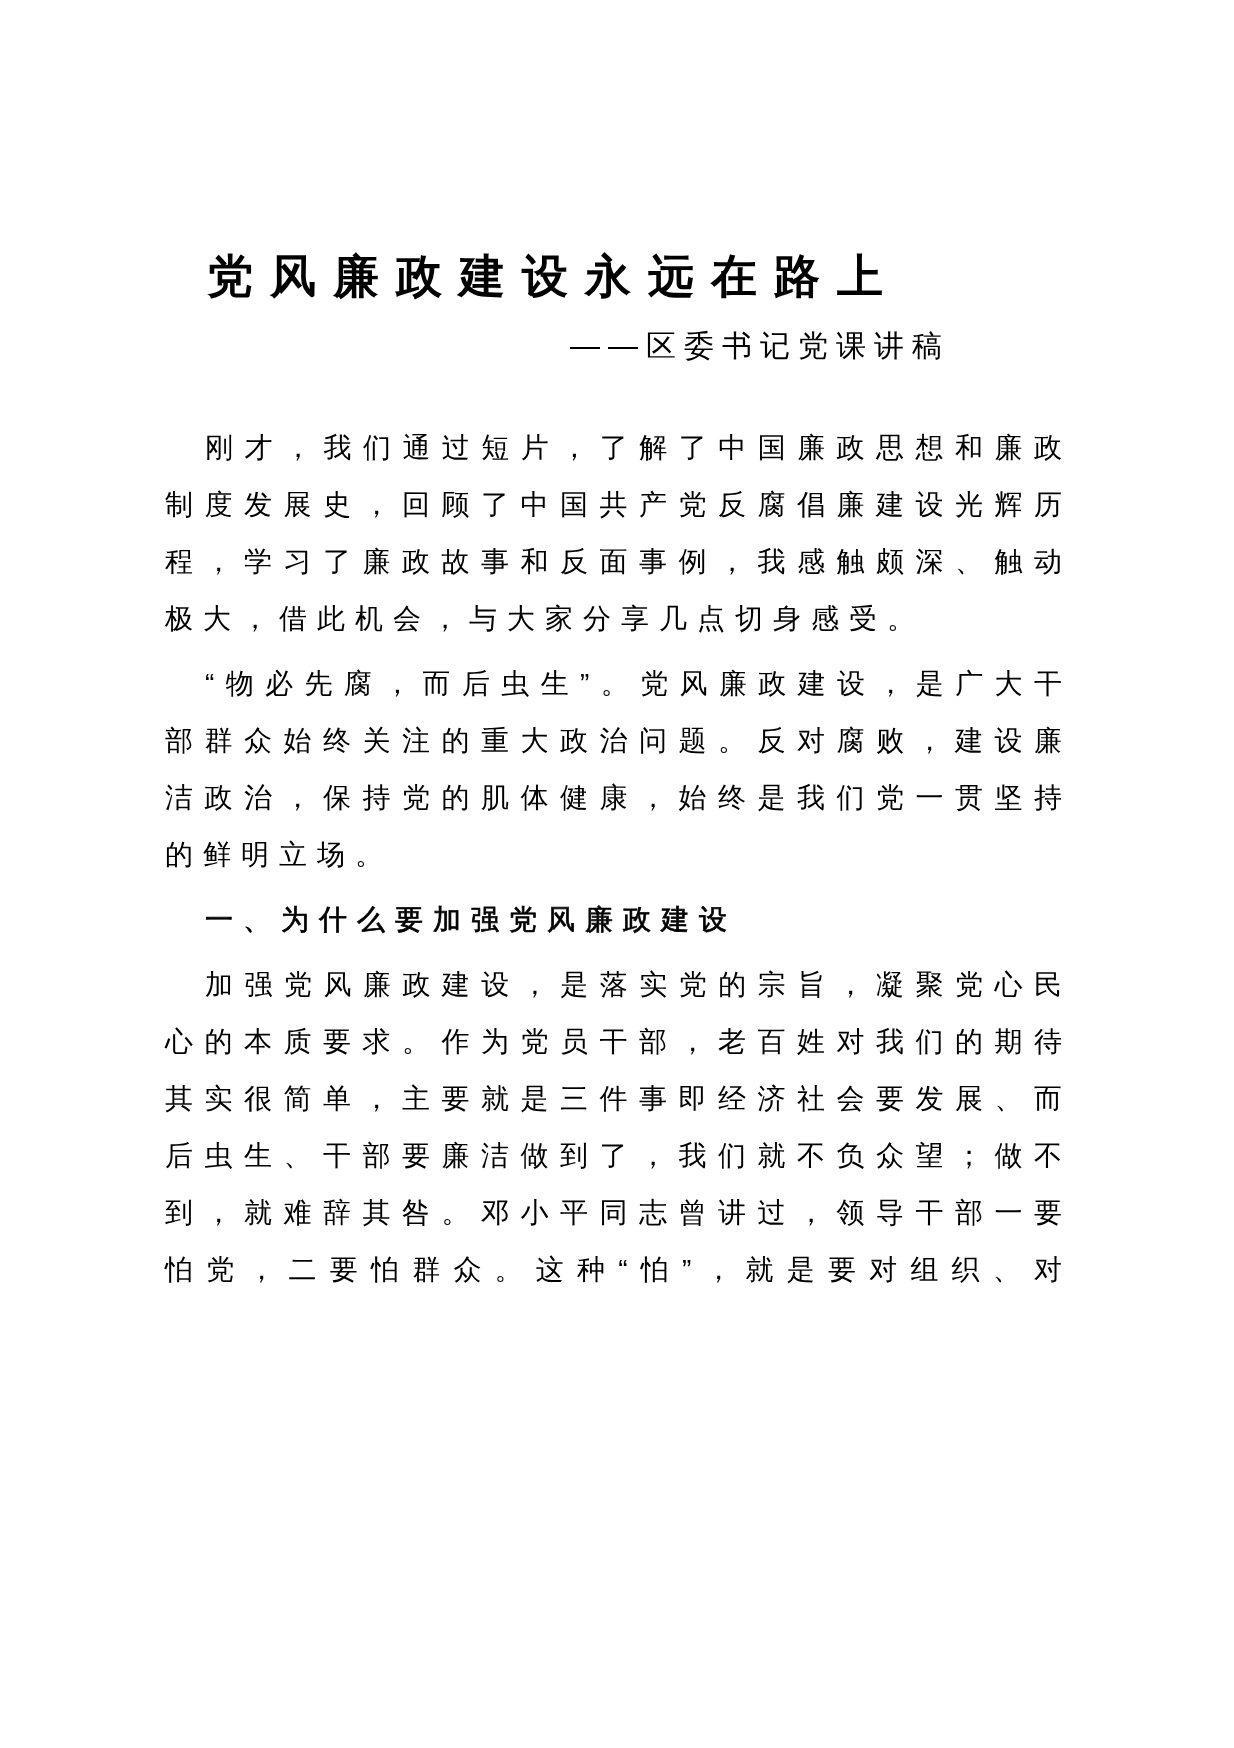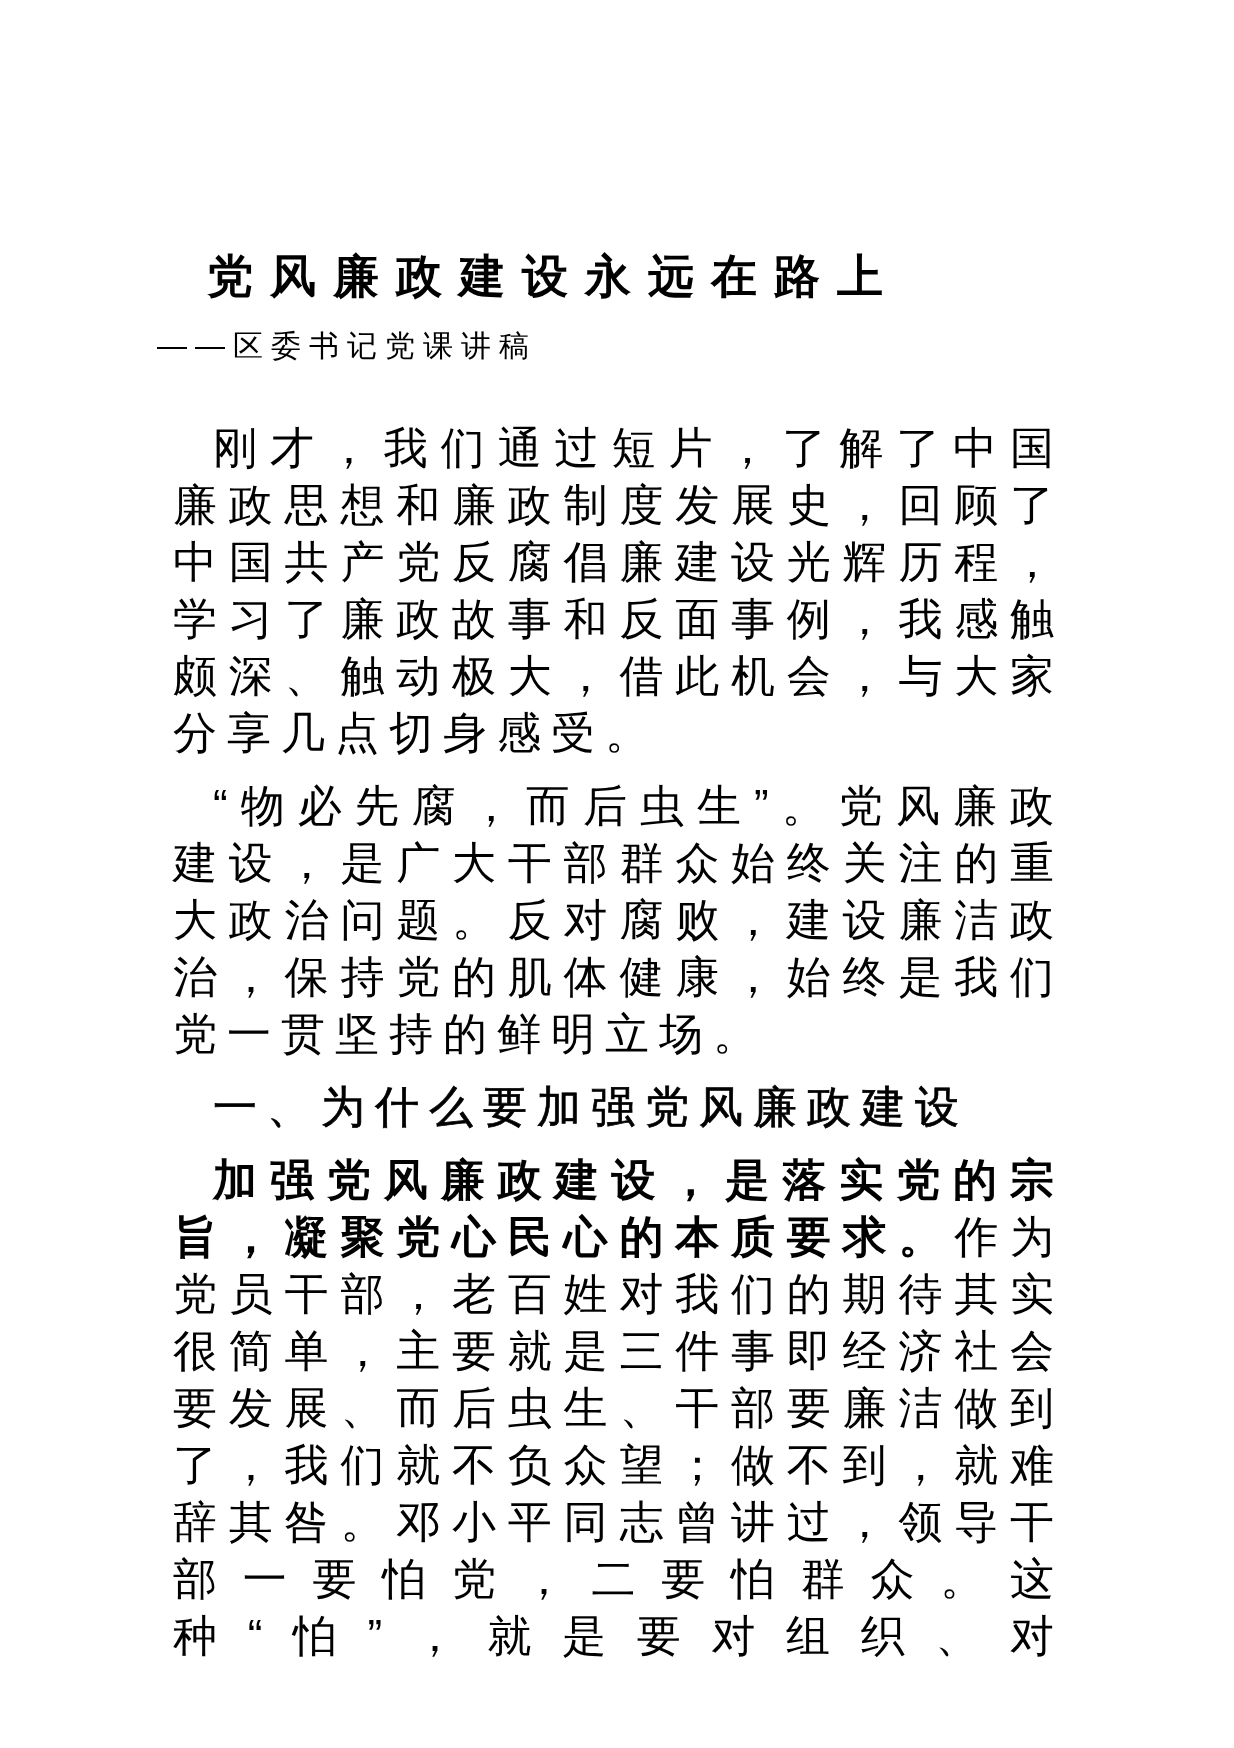--- a/index.html
+++ b/index.html
@@ -29,45 +29,45 @@
     letter-spacing: 17px;
     text-align: center;
     white-space: nowrap;
   }
   .doc-subtitle {
     margin: 20px 0 0 0;
     font-size: 30px;
     font-weight: 400;
     line-height: 1.3;
     letter-spacing: 8px;
-    text-align: left;
+    text-align: right;
     white-space: nowrap;
   }
   .doc-body {
     margin-top: 54px;
   }
   .para {
-    margin: 16px;
-    font-size: 44px;
+    margin: 8px;
+    font-size: 28px;
     font-weight: 400;
     line-height: 57px;
     letter-spacing: 10px;
     text-align: justify;
     text-justify: inter-character;
     text-indent: 40px;
   }
   .para.heading {
     -webkit-text-stroke: 0.7px currentColor; 
   }
   
   .doc-body p:last-child {
     text-align-last: justify;
   }
   .bold {
-    font-weight: 700;
+    font-weight: 400;
   }
 </style>
 </head>
 <body>
 
 <div class="page">
   <div class="doc-header">
     <h1 class="doc-title">党风廉政建设永远在路上</h1>
     <div class="doc-subtitle">——区委书记党课讲稿</div>
   </div>

